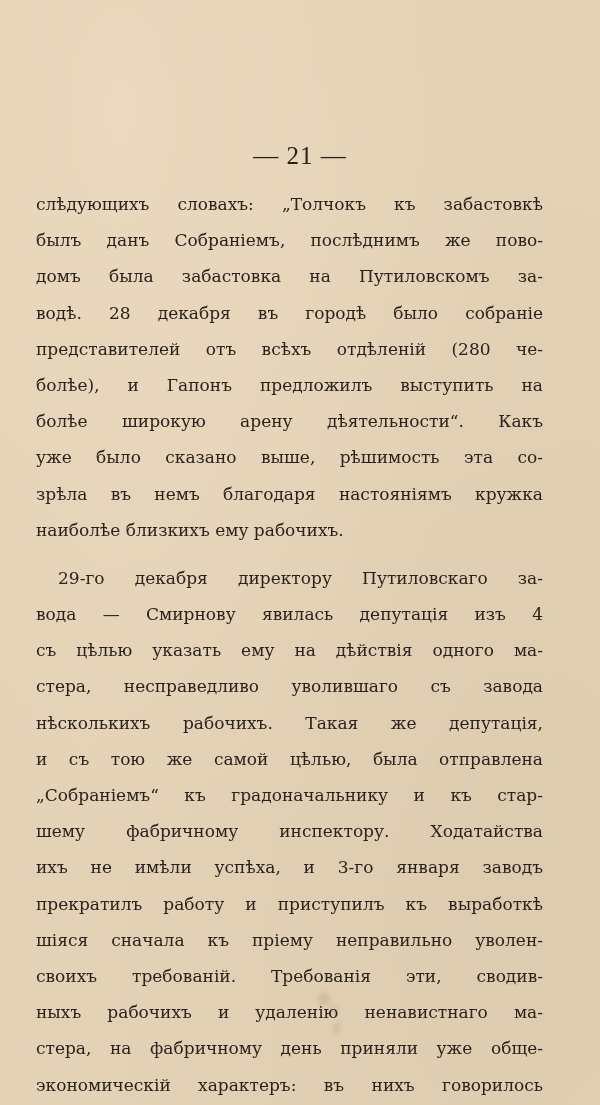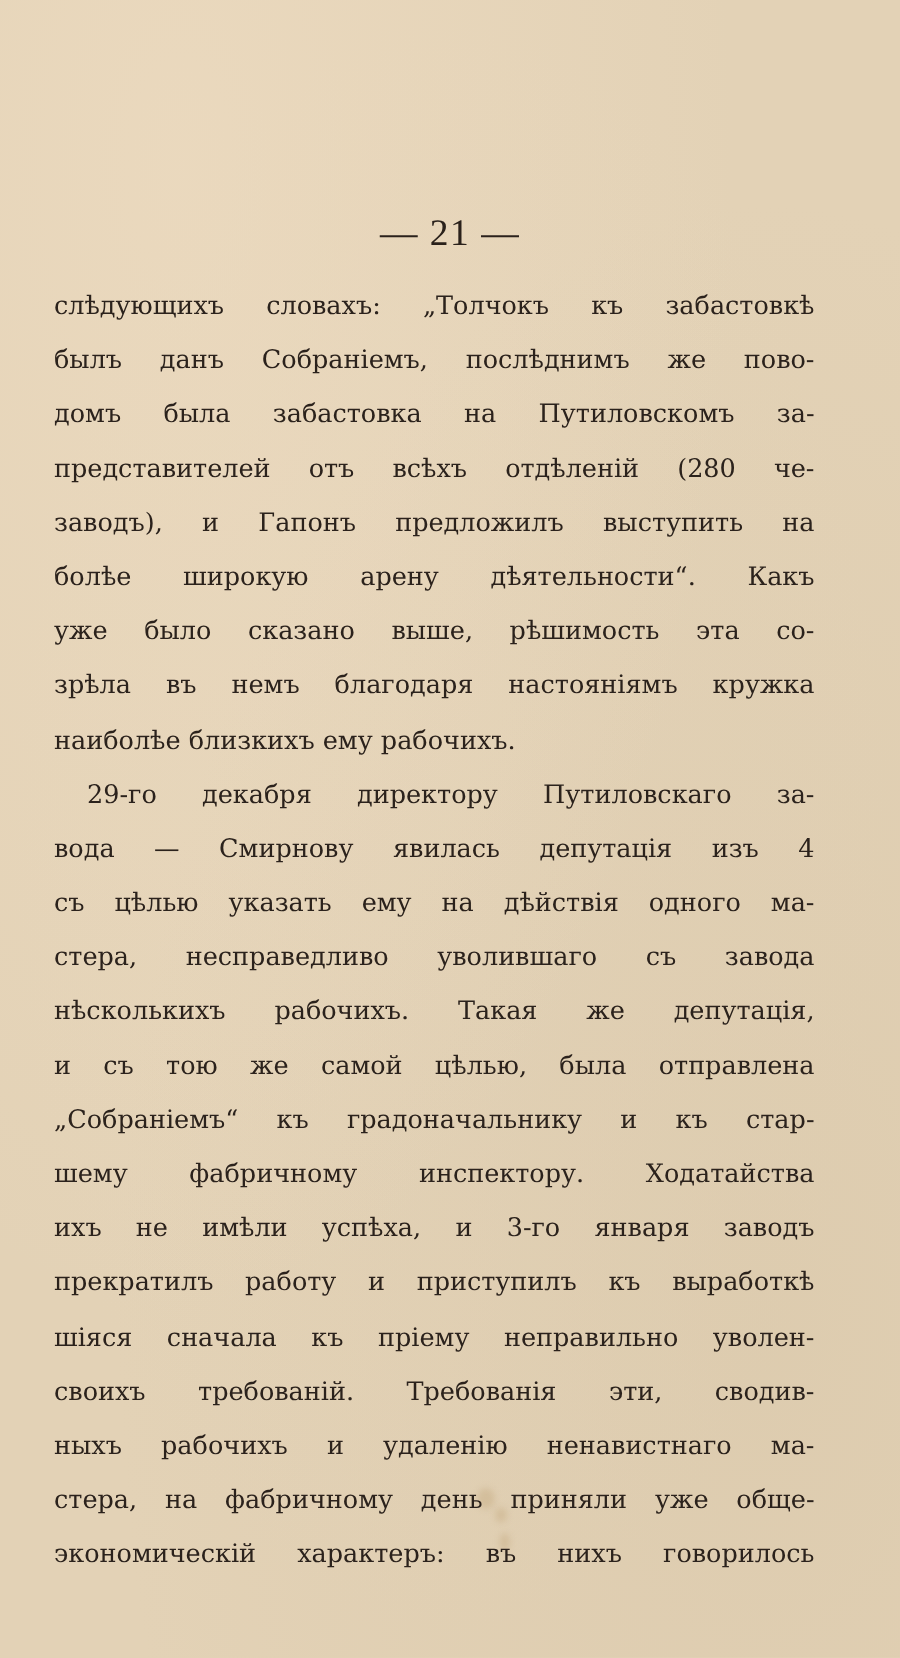--- a/index.html
+++ b/index.html
@@ -53,20 +53,21 @@
       text-align: justify;
       text-align-last: justify;
       color: #2b221c;
     }
     .line.last-of-para {
       text-align-last: left;
     }
     .line.indent {
       padding-left: 22px;
       width: calc(100% - 22px);
+      margin-top: 12px;
     }
     .stain {
       position: absolute;
       border-radius: 50%;
       background: rgba(190,160,115,0.35);
       filter: blur(2px);
     }
   </style>
 </head>
 <body>
@@ -75,22 +76,23 @@
   <div class="stain" style="left:318px; top:992px; width:12px; height:14px;"></div>
   <div class="stain" style="left:330px; top:1005px; width:8px; height:10px;"></div>
   <div class="stain" style="left:333px; top:1022px; width:7px; height:12px;"></div>
 
   <div class="page-number">— 21 —</div>
 
   <div class="body-text">
     <span class="line">слѣдующихъ словахъ: „Толчокъ къ забастовкѣ</span>
     <span class="line">былъ данъ Собраніемъ, послѣднимъ же пово-</span>
     <span class="line">домъ была забастовка на Путиловскомъ за-</span>
+    <span class="line">водѣ.  28 декабря въ городѣ было собраніе</span>
     <span class="line">представителей отъ всѣхъ отдѣленій (280 че-</span>
-    <span class="line">заводъ), и Гапонъ предложилъ выступить на</span>
+    <span class="line">болѣе), и Гапонъ предложилъ выступить на</span>
     <span class="line">болѣе широкую арену дѣятельности“.  Какъ</span>
     <span class="line">уже было сказано выше, рѣшимость эта со-</span>
     <span class="line">зрѣла въ немъ благодаря настояніямъ кружка</span>
     <span class="line last-of-para">наиболѣе близкихъ ему рабочихъ.</span>
     <span class="line indent">29-го декабря директору Путиловскаго за-</span>
     <span class="line">вода — Смирнову явилась депутація изъ 4</span>
     <span class="line">съ цѣлью указать ему на дѣйствія одного ма-</span>
     <span class="line">стера, несправедливо уволившаго съ завода</span>
     <span class="line">нѣсколькихъ рабочихъ.  Такая же депутація,</span>
     <span class="line">и съ тою же самой цѣлью, была отправлена</span>

